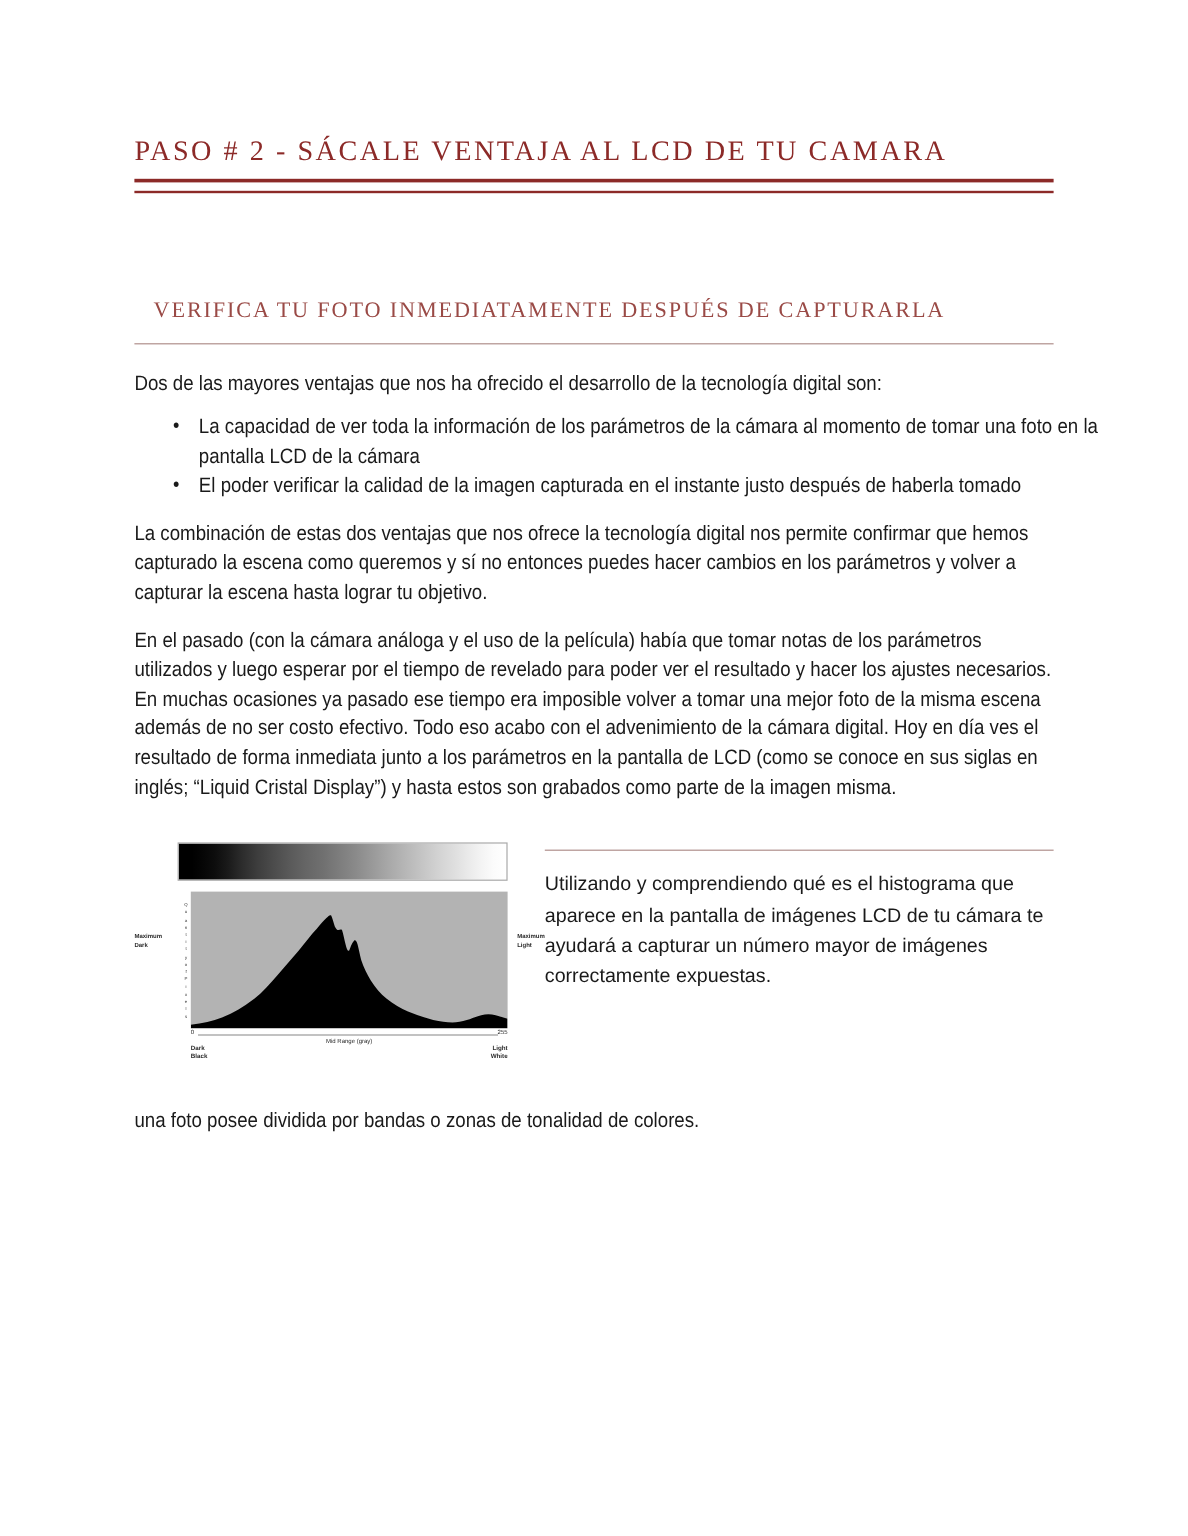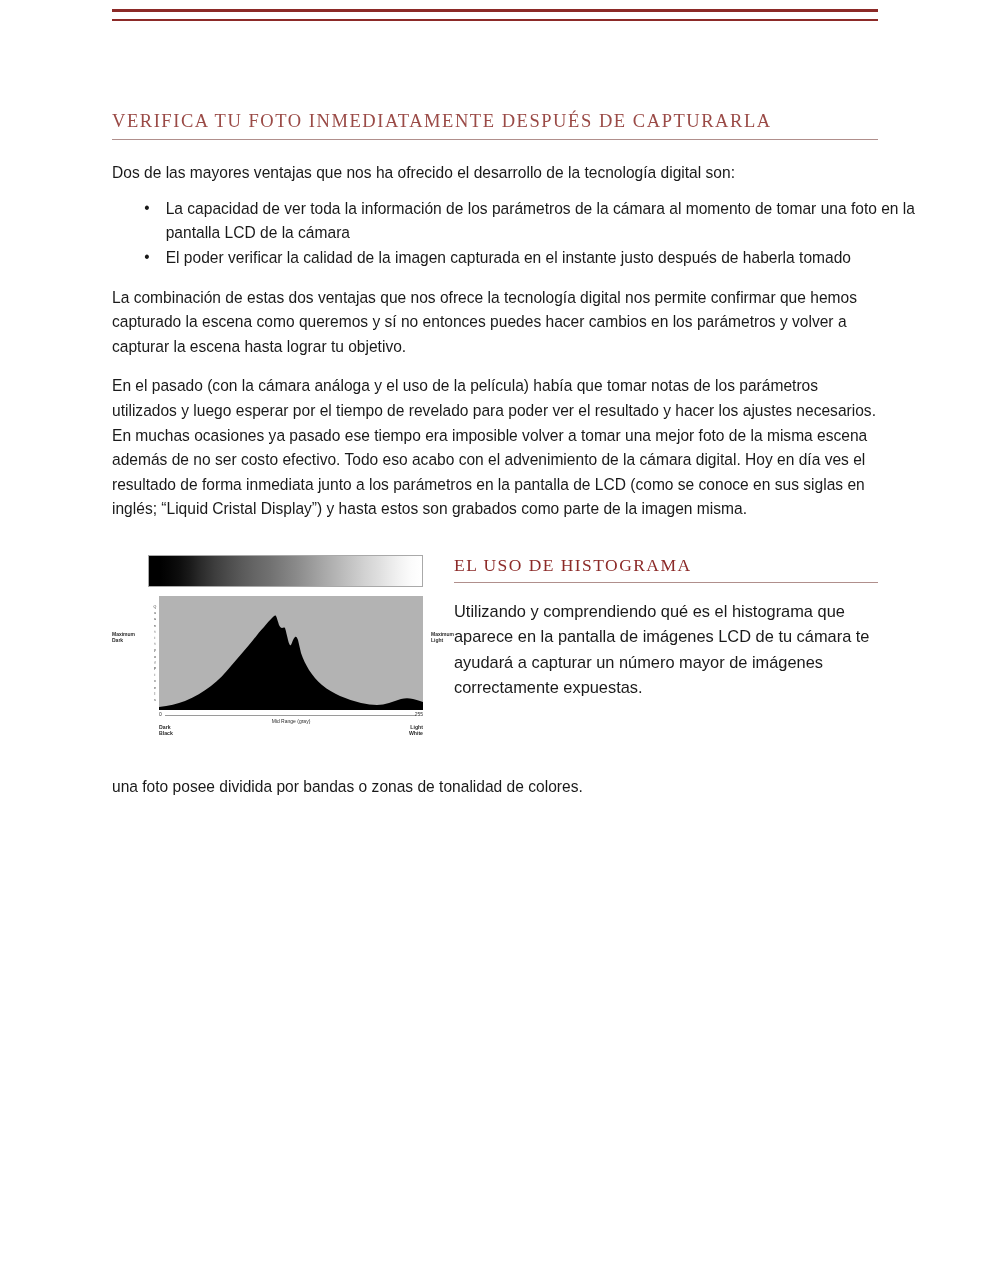--- a/index.html
+++ b/index.html
@@ -37,22 +37,22 @@
   .title-rule {
     margin-top: 9px;
     height: 7px;
     border-top: 3px solid #8c2a28;
     border-bottom: 2px solid #8c2a28;
     background: #ffffff;
   }
 
   
   .section-heading {
-    margin: 0;
-    padding-top: 89px;
+    margin: 16px;
+    padding-top: 71px;
     font-family: "Liberation Serif", serif;
     font-size: 18.5px;
     font-weight: normal;
     color: #9a4a46;
     letter-spacing: 1.55px;
     line-height: 1.2;
     white-space: nowrap;
   }
   .heading-rule {
     margin-top: 7px;
@@ -287,20 +287,21 @@
     transform: scaleX(0.895);
     transform-origin: left top;
   }
 </style>
 </head>
 <body>
 
 <div class="page">
   <div class="content">
 
+    <h1 class="doc-title">PASO # 2 - SÁCALE VENTAJA AL LCD DE TU CAMARA</h1>
     <div class="title-rule"></div>
 
     <h2 class="section-heading">VERIFICA TU FOTO INMEDIATAMENTE DESPUÉS DE CAPTURARLA</h2>
     <div class="heading-rule"></div>
 
     <p class="body-text p-intro">Dos de las mayores ventajas que nos ha ofrecido el desarrollo de la tecnología digital son:</p>
 
     <ul class="bullets">
       <li>
         <span class="bullet-dot">•</span>
@@ -396,21 +397,20 @@
             <div>Black</div>
           </div>
           <div class="corner-right">
             <div>Light</div>
             <div>White</div>
           </div>
         </div>
       </div>
 
       <div class="right-col">
-        <h3 class="sub-heading">EL USO DE HISTOGRAMA</h3>
         <div class="sub-heading-rule"></div>
 
         <p class="col-text first">Utilizando y comprendiendo qué es el histograma que aparece en la pantalla de imágenes LCD de tu cámara te ayudará a capturar un número mayor de imágenes correctamente expuestas.</p>
 
       </div>
 
       <p class="tail-text">una foto posee dividida por bandas o zonas de tonalidad de colores.</p>
     </div>
 
   </div>

